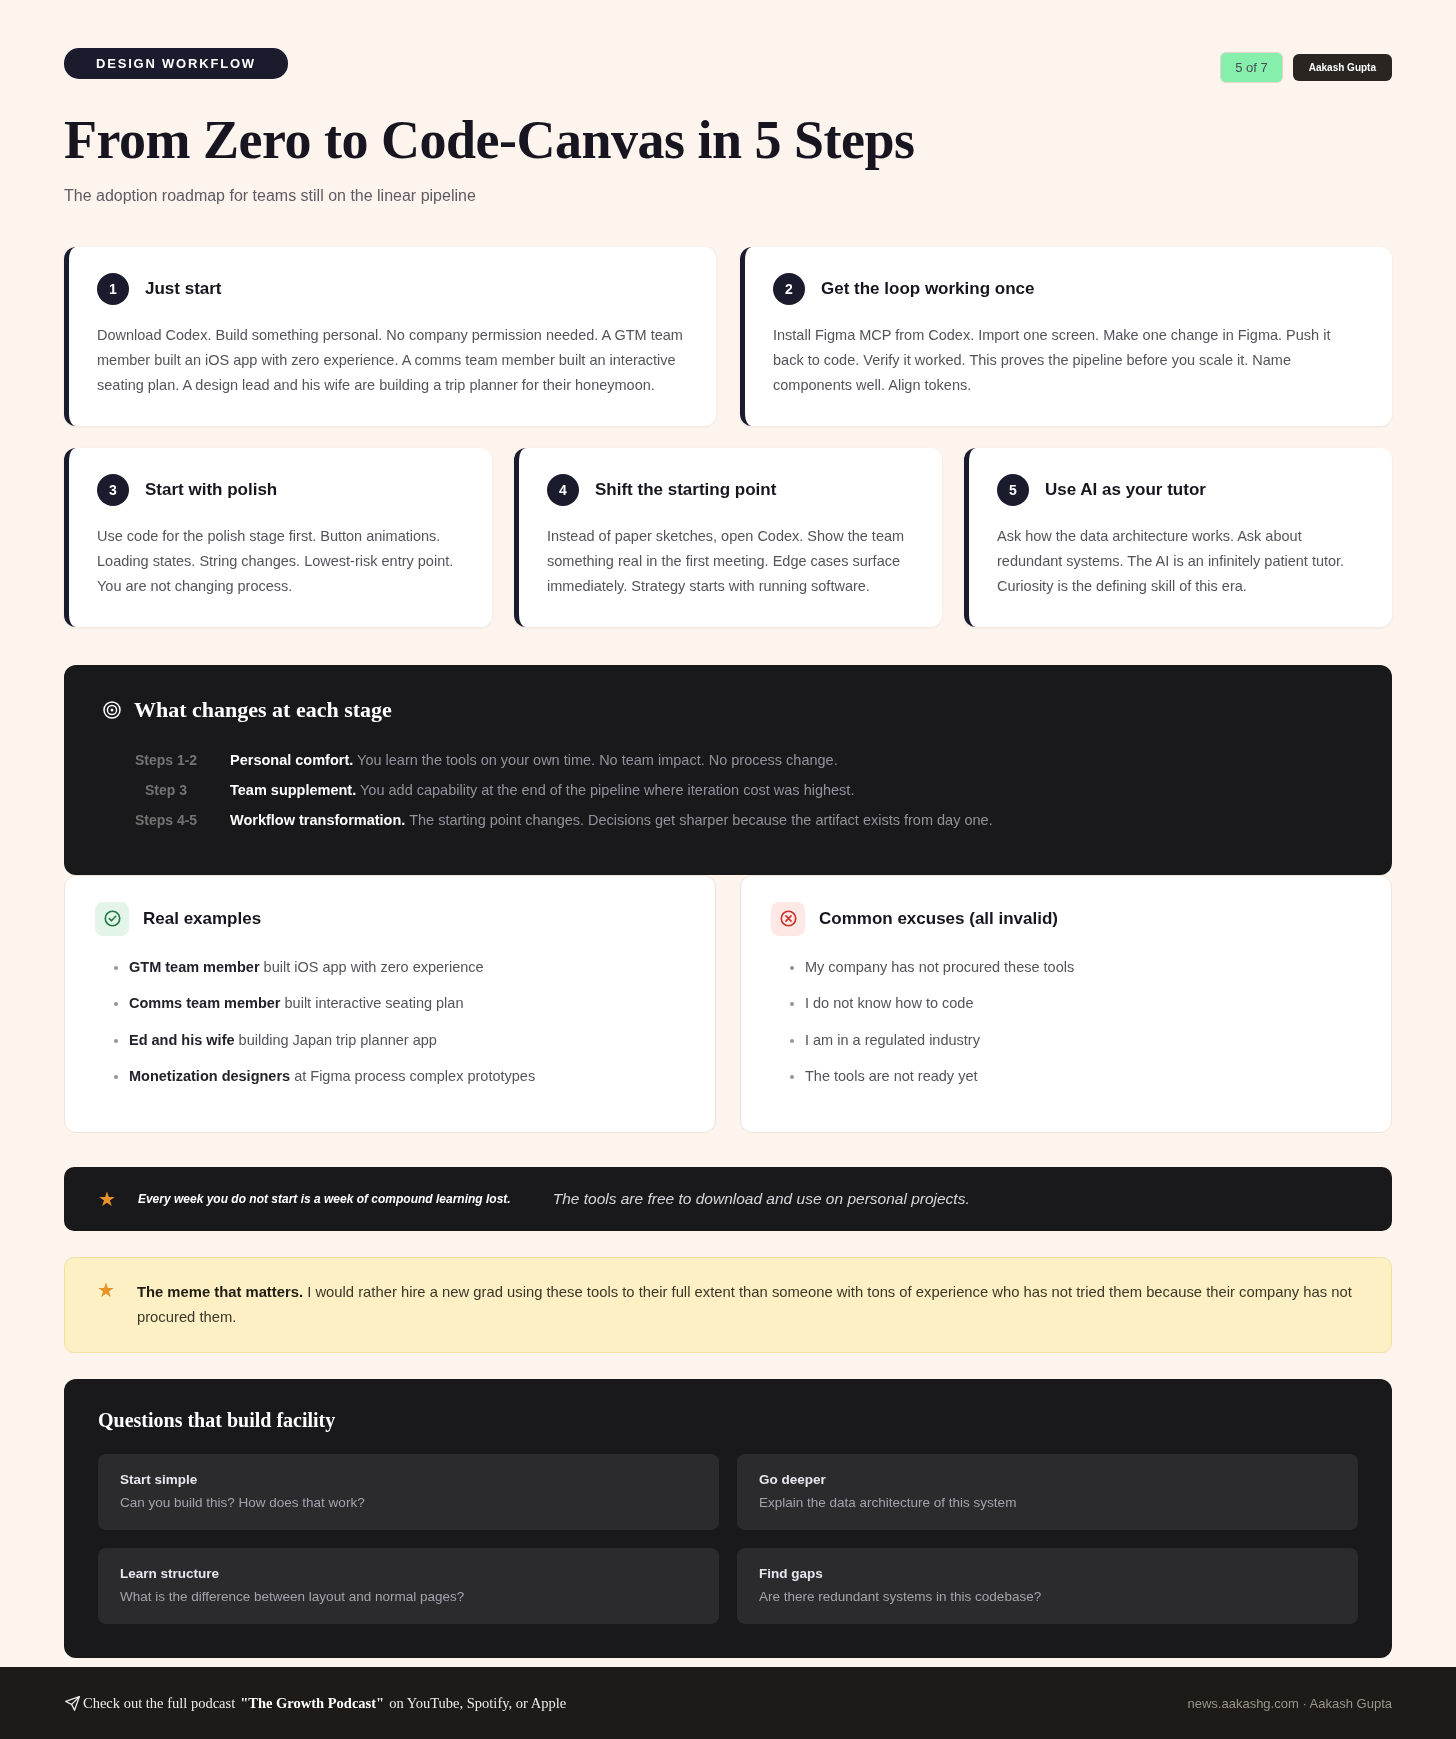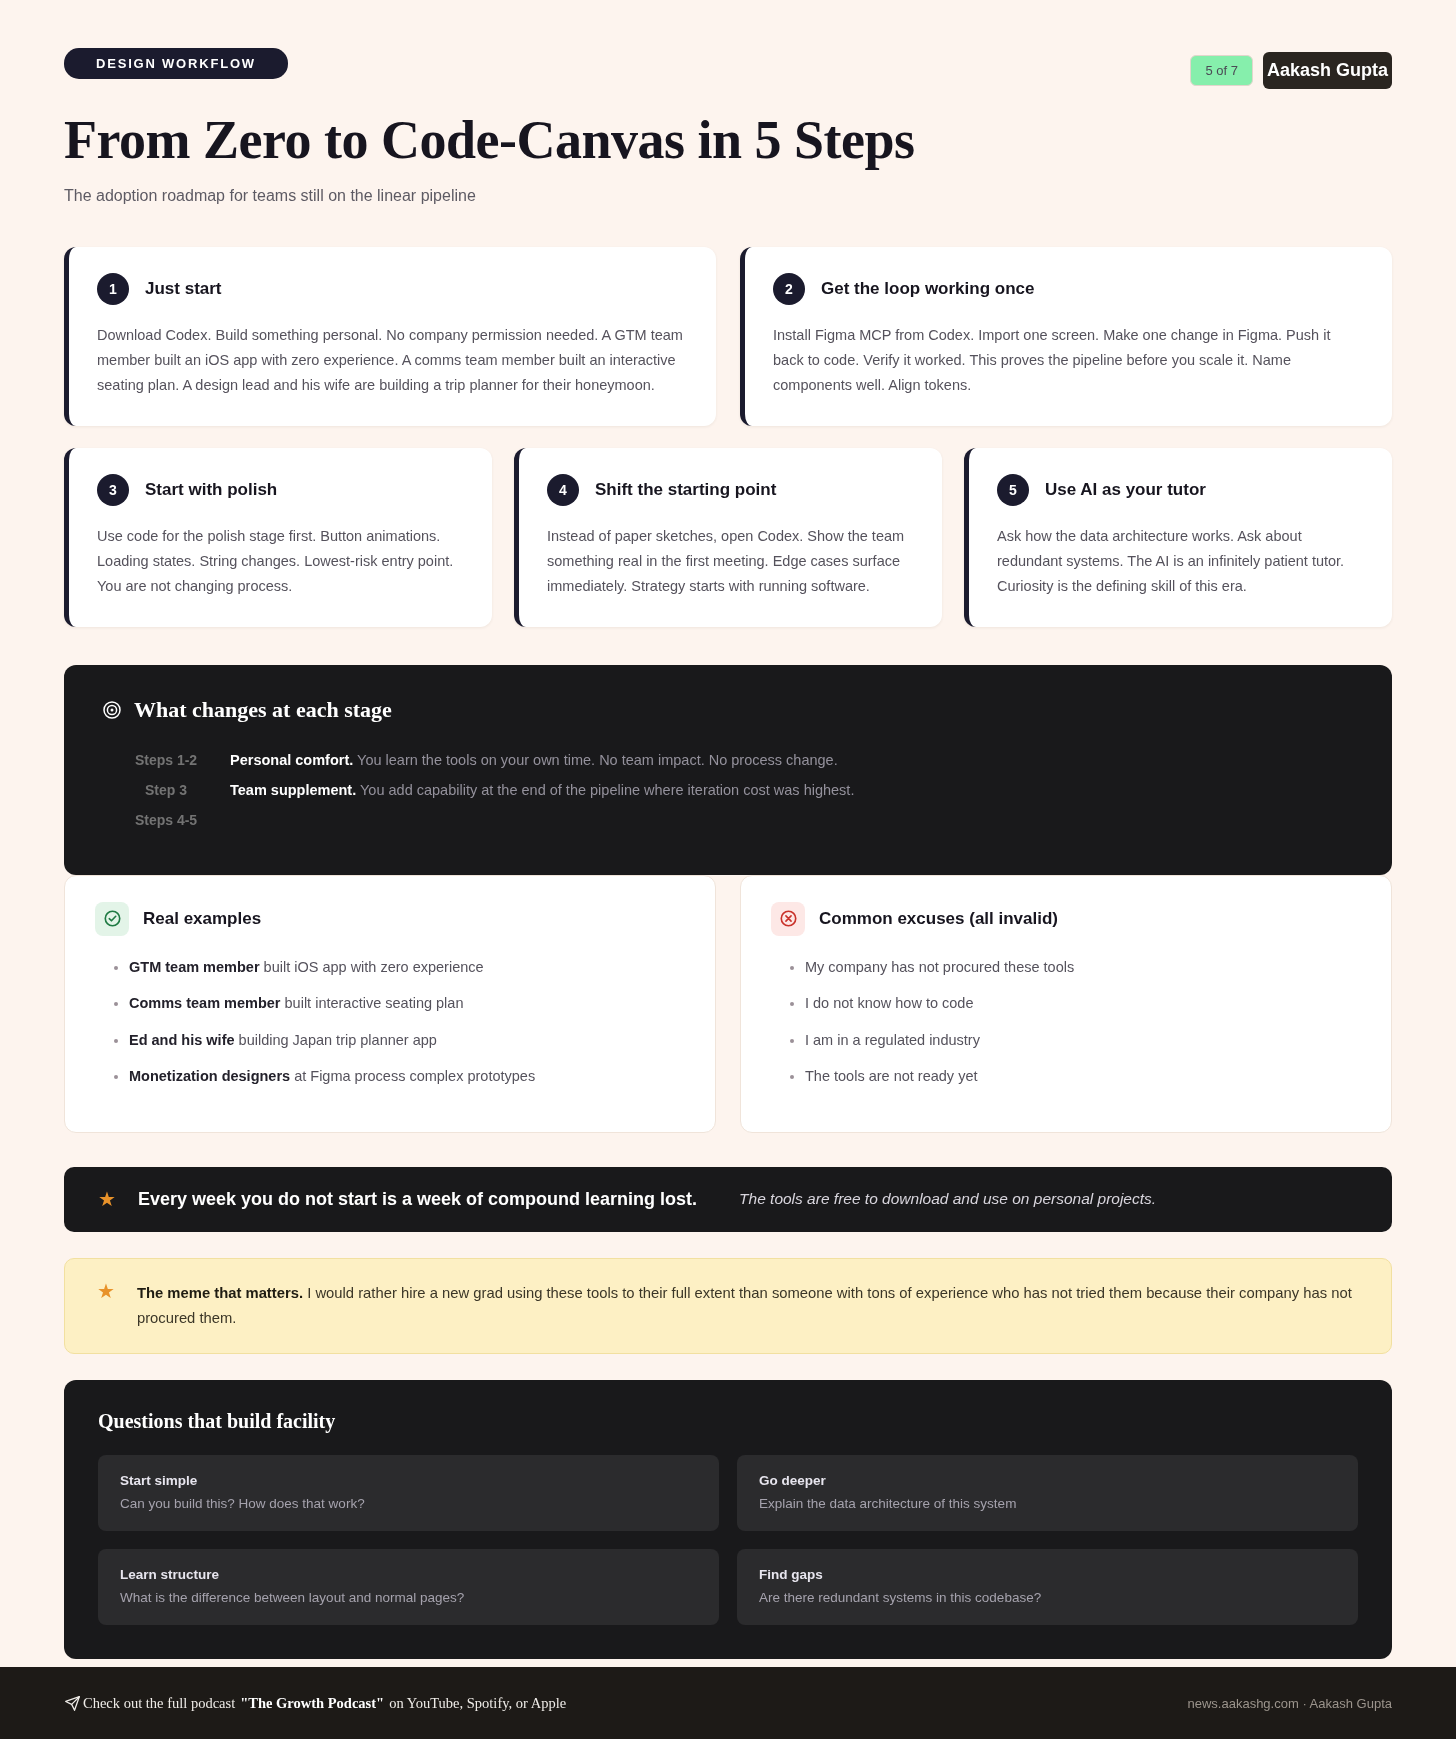--- a/index.html
+++ b/index.html
@@ -42,22 +42,22 @@
     border: 1px solid #e2d6cc;
     border-radius: 6px;
     padding: 7px 14px;
     font-size: 13px;
     color: #4b4b55;
   }
   .author-chip {
     background: #2a2520;
     color: #ffffff;
     border-radius: 6px;
-    padding: 8px 4px;
-    font-size: 18px;
+    padding: 8px 16px;
+    font-size: 10px;
     font-weight: bold;
   }
 
   h1.title {
     font-family: "Liberation Serif", serif;
     font-size: 54px;
     font-weight: bold;
     letter-spacing: -0.5px;
     margin-top: 30px;
     color: #17151f;
@@ -170,21 +170,21 @@
   
   .dark-banner {
     margin: 34px 64px 0 64px;
     background: #19191b;
     border-radius: 10px;
     padding: 22px 34px;
     display: flex; align-items: center; gap: 22px;
   }
   .star { color: #e8922a; font-size: 20px; line-height: 1; }
   .dark-banner .b-strong {
-    color: #ffffff; font-weight: bold; font-size: 18px;
+    color: #ffffff; font-style: italic; font-weight: bold; font-size: 12px;
   }
   .dark-banner .b-rest {
     color: #d8d5dd; font-style: italic; font-size: 15.5px; margin-left: 20px;
   }
 
   .yellow-banner {
     margin: 26px 64px 0 64px;
     background: #fdf0c4;
     border: 1px solid #f2e0a0;
     border-radius: 10px;
@@ -322,20 +322,24 @@
     </div>
     <div class="stage-row">
       <div class="stage-label">Step 3</div>
       <div class="stage-text">
         <b>Team supplement.</b>
         <span>You add capability at the end of the pipeline where iteration cost was highest.</span>
       </div>
     </div>
     <div class="stage-row">
       <div class="stage-label">Steps 4-5</div>
+      <div class="stage-text">
+        <b>Workflow transformation.</b>
+        <span>The starting point changes. Decisions get sharper because the artifact exists from day one.</span>
+      </div>
     </div>
   </div>
 
   <div class="two-col">
 
     <div class="list-card">
       <div class="list-head">
         <span class="icon-box green">
           <svg width="19" height="19" viewBox="0 0 20 20" fill="none" stroke="#1f7a43" stroke-width="1.7">
             <circle cx="10" cy="10" r="7.6"></circle>

